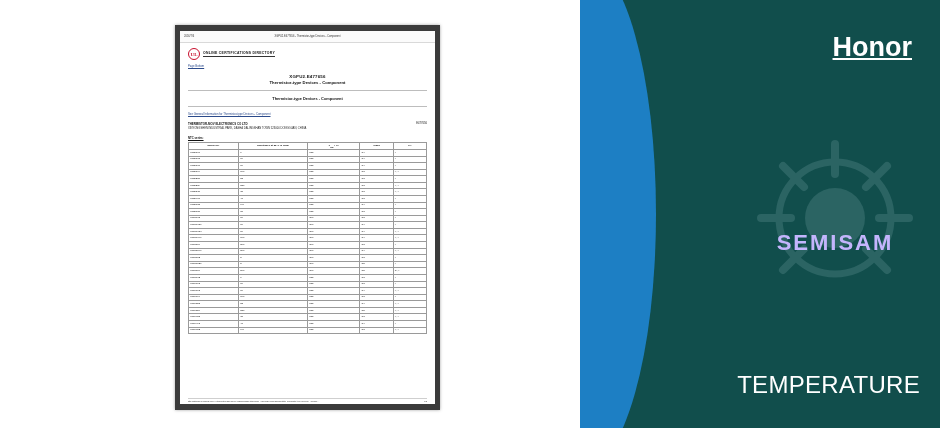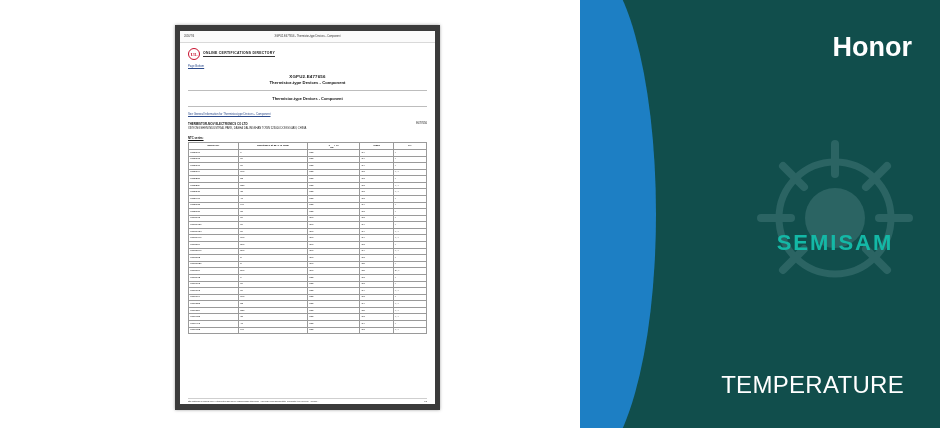--- a/index.html
+++ b/index.html
@@ -43,25 +43,25 @@
   .honor-title {
     position: absolute;
     right: 28px; top: 28px;
     width: 300px;
     text-align: right;
     color: #ffffff;
     font-size: 27px;
     line-height: 38px;
     font-weight: bold;
   }
-  .honor-title span { display: block; }
+  .honor-title span { display: block; text-decoration: underline; }
 
   .product-title {
     position: absolute;
-    right: 36px; bottom: 24px;
+    right: 20px; bottom: 24px;
     width: 310px;
     text-align: right;
     color: #ffffff;
     font-size: 24px;
     line-height: 38px;
     font-weight: normal;
     letter-spacing: 0.3px;
   }
   .product-title span { display: block; }
 
@@ -71,21 +71,21 @@
     left: 150px; top: 130px;
     width: 210px; height: 150px;
     opacity: 1;
   }
   .watermark svg { display: block; }
   .wm-text {
     position: absolute;
     left: 150px; top: 230px;
     width: 210px;
     text-align: center;
-    color: #14b8a6;
+    color: #c4b5fd;
     font-size: 22px;
     font-weight: bold;
     letter-spacing: 2px;
   }
 
   
   .left-area {
     position: absolute;
     left: 0; top: 0; width: 585px; height: 428px;
     background: #ffffff;

